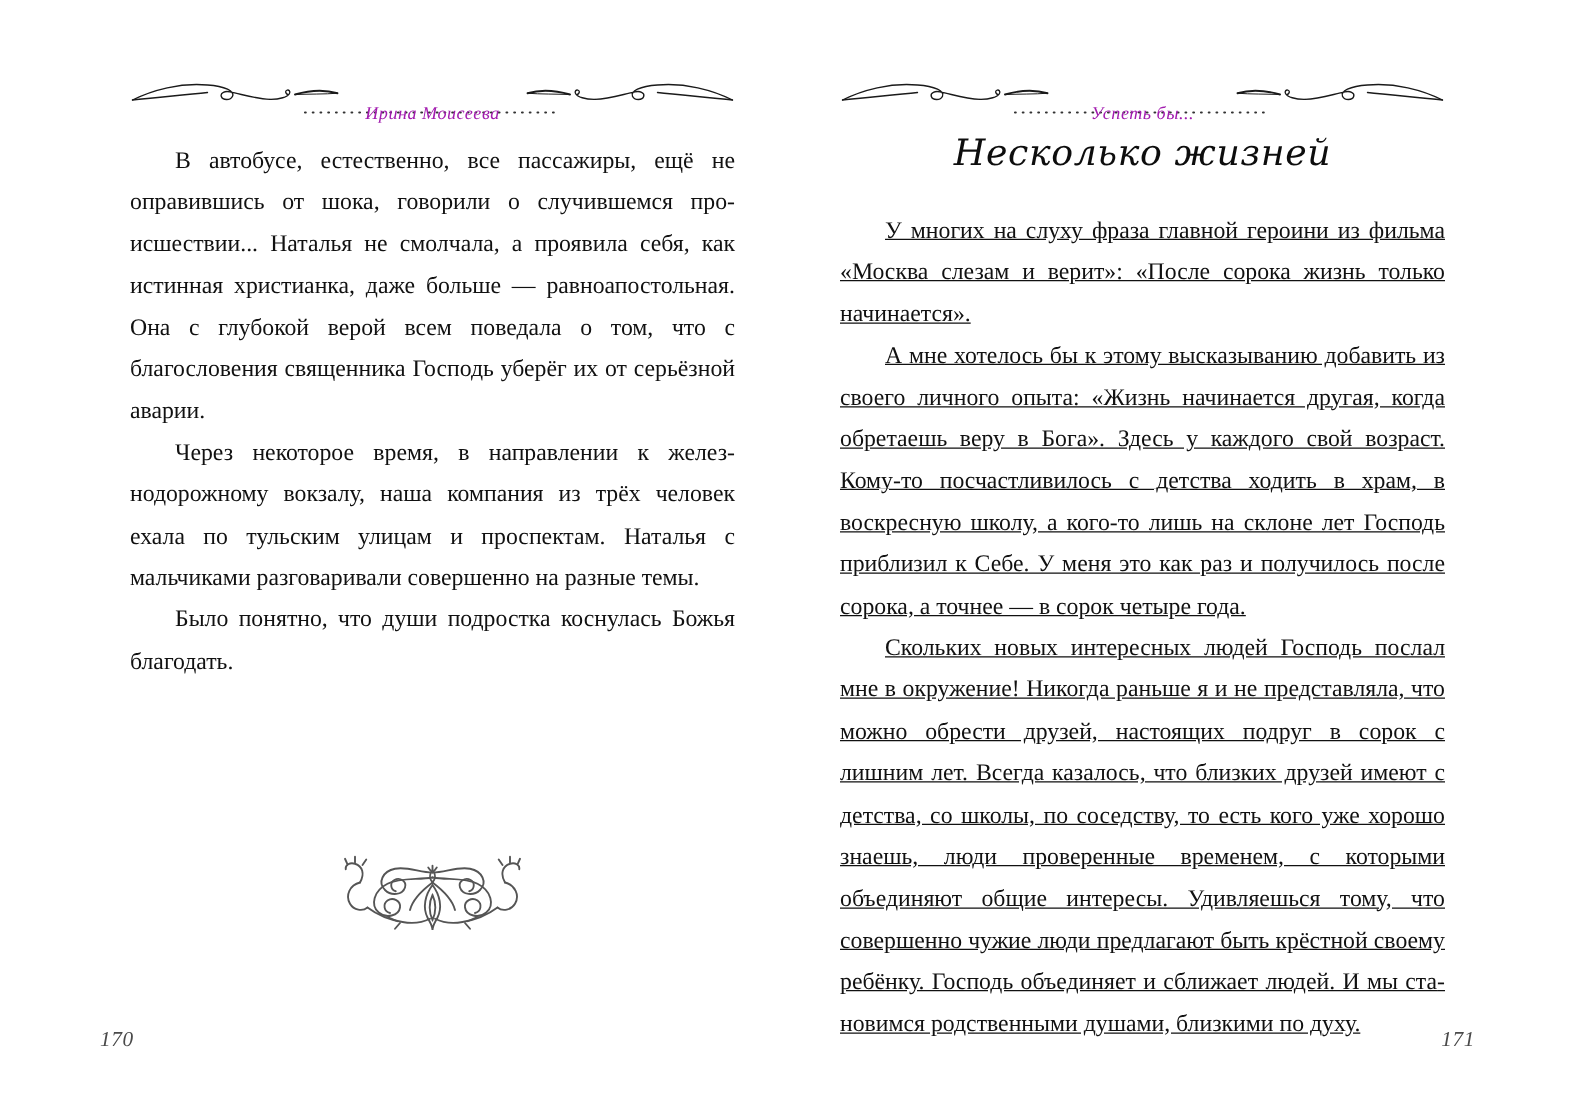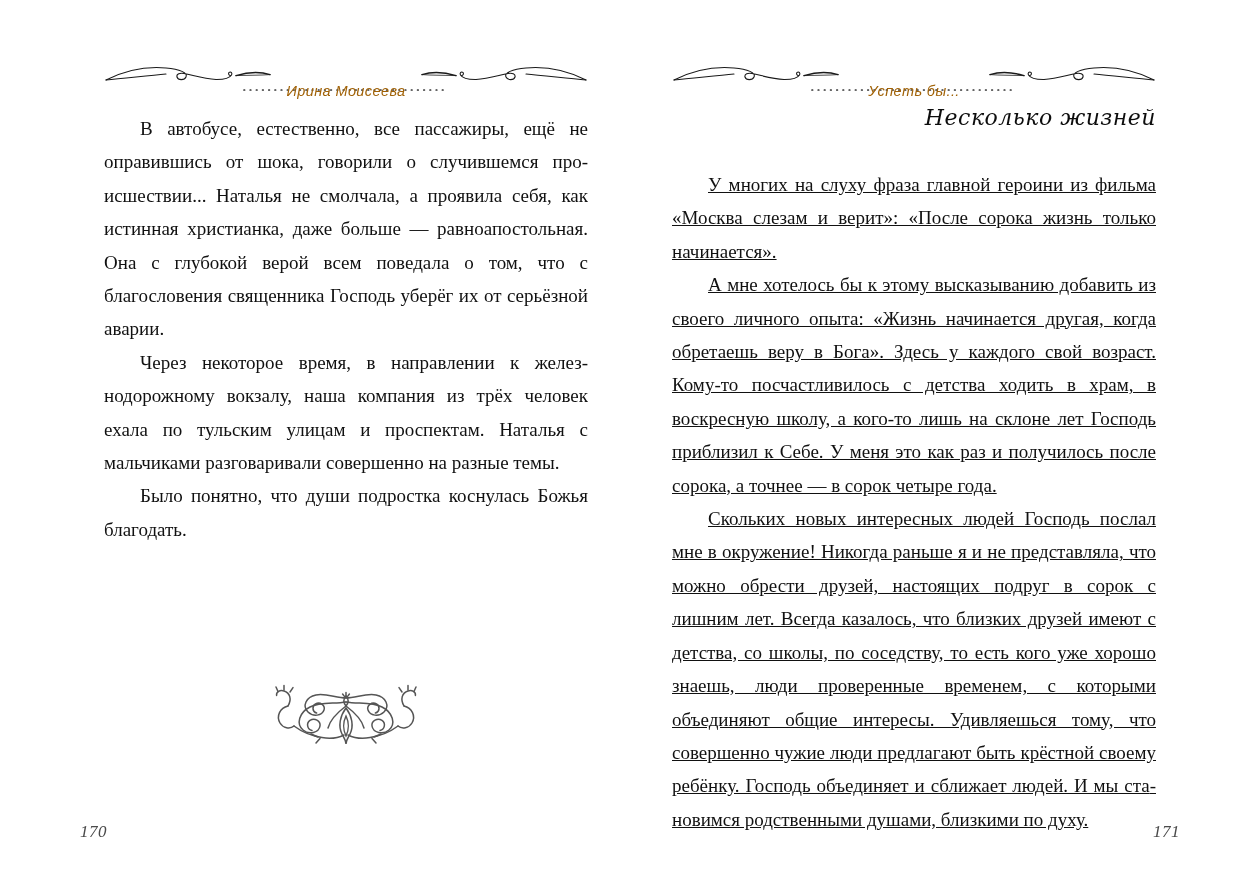--- a/index.html
+++ b/index.html
@@ -54,25 +54,25 @@
     top: 0;
     width: 168px;
     height: 30px;
   }
   .flourish svg { display: block; width: 100%; height: 100%; }
   .flourish-left  { left: 0; }
   .flourish-right { right: 0; }
   .flourish-right svg { transform: scaleX(-1); }
 
   .head-title {
-    font-family: Liberation Sans, sans-serif;
+    font-family: Liberation Serif, serif;
     font-style: italic;
     font-size: 14.5px;
     letter-spacing: 0.4px;
-    color: #a16207;
+    color: #a21caf;
     white-space: nowrap;
     z-index: 2;
     margin-top: 28px;
   }
 
   .head-dots {
     position: absolute;
     top: 26px;
     left: 50%;
     transform: translateX(-50%);
@@ -80,24 +80,24 @@
     height: 4px;
   }
   .head-dots svg { display: block; width: 100%; height: 100%; }
 
   
   .chapter-title {
     position: absolute;
     left: 42px;
     top: 105px;
     width: 484px;
-    text-align: right;
+    text-align: center;
     font-family: "DejaVu Serif", "Liberation Serif", serif;
     font-style: italic;
-    font-size: 22px;
+    font-size: 29px;
     font-weight: 400;
     letter-spacing: 0.5px;
     color: #0d0d0d;
     white-space: nowrap;
   }
 
   
   .textcol {
     position: absolute;
     font-family: "Liberation Serif", "DejaVu Serif", serif;

